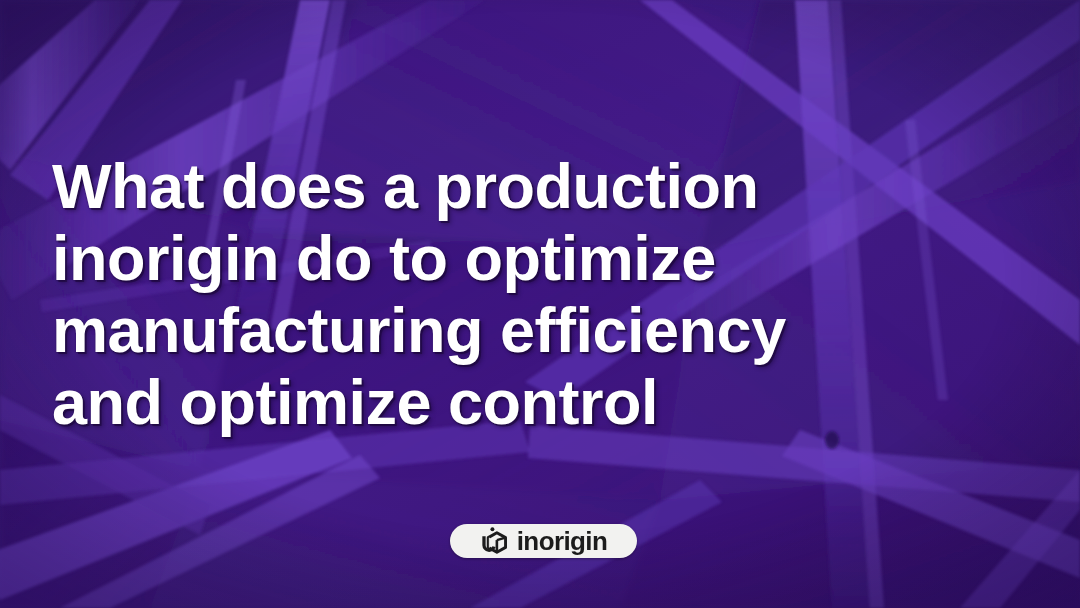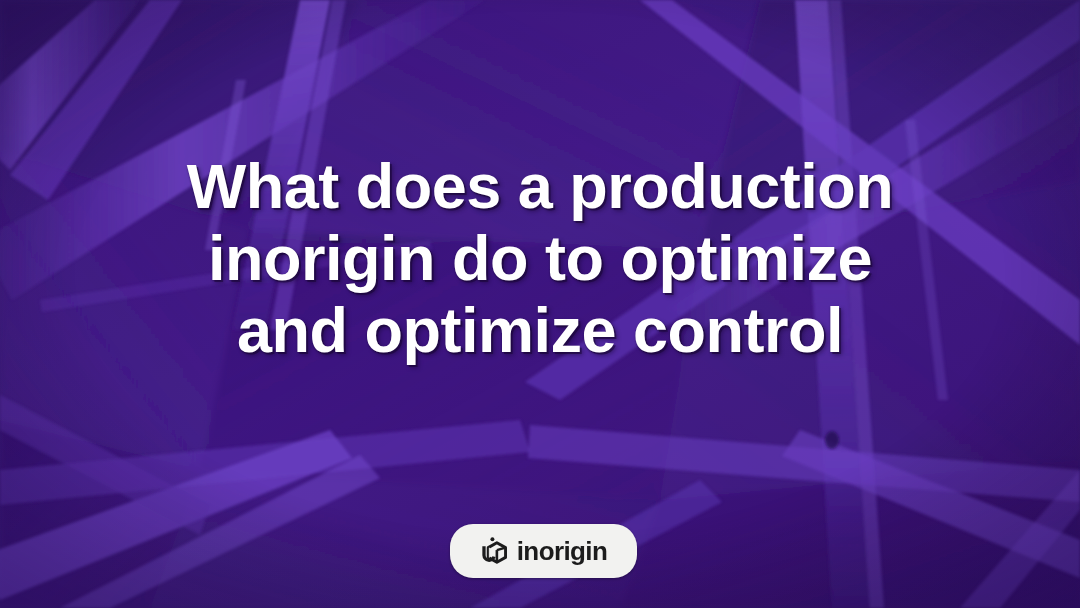--- a/index.html
+++ b/index.html
@@ -29,22 +29,21 @@
     height: 608px;
     display: block;
   }
 
   
   #headline {
     position: absolute;
     left: 0;
     right: 0;
     top: 150px;
-    text-align: center;
-    padding: 0 40px;
+    padding: 0 52px;
     box-sizing: border-box;
     z-index: 5;
   }
   #headline .line {
     display: block;
     color: #ffffff;
     font-family: "Liberation Sans", sans-serif;
     font-weight: bold;
     font-size: 63px;
     line-height: 72px;
@@ -55,21 +54,21 @@
        3px 3px 4px rgba(20,4,45,0.45),
        0 1px 2px rgba(20,4,45,0.40);
   }
 
   
   #logo-pill {
     position: absolute;
     left: 450px;
     top: 524px;
     width: 187px;
-    height: 54px;
+    height: 34px;
     box-sizing: border-box;
     background: #f2f2f0;
     border-radius: 23px;
     display: flex;
     align-items: center;
     justify-content: center;
     gap: 7px;
     z-index: 6;
     box-shadow: 0 1px 3px rgba(0,0,0,0.35);
   }
@@ -184,20 +183,21 @@
 
       <ellipse cx="832" cy="440" rx="7" ry="9" fill="#24094f" opacity="0.75" filter="url(#soft)"></ellipse>
 
       <rect x="0" y="0" width="1080" height="608" fill="url(#gVig)"></rect>
     </svg>
   </div>
 
   <div id="headline">
     <span class="line">What does a production</span>
     <span class="line">inorigin do to optimize</span>
+    <span class="line">manufacturing efficiency</span>
     <span class="line">and optimize control</span>
   </div>
 
   <div id="logo-pill">
     <svg id="logo-mark" viewBox="0 0 64 64" aria-hidden="true">
 
       <circle cx="26.5" cy="7" r="4.2" fill="#1c1c1c"></circle>
 
       <path d="M36 14.5 L54.5 24.8 L54.5 45.6 L36 56 L17.5 45.6 L17.5 24.8 Z" fill="none" stroke="#1c1c1c" stroke-width="6.2" stroke-linejoin="round"></path>
 

